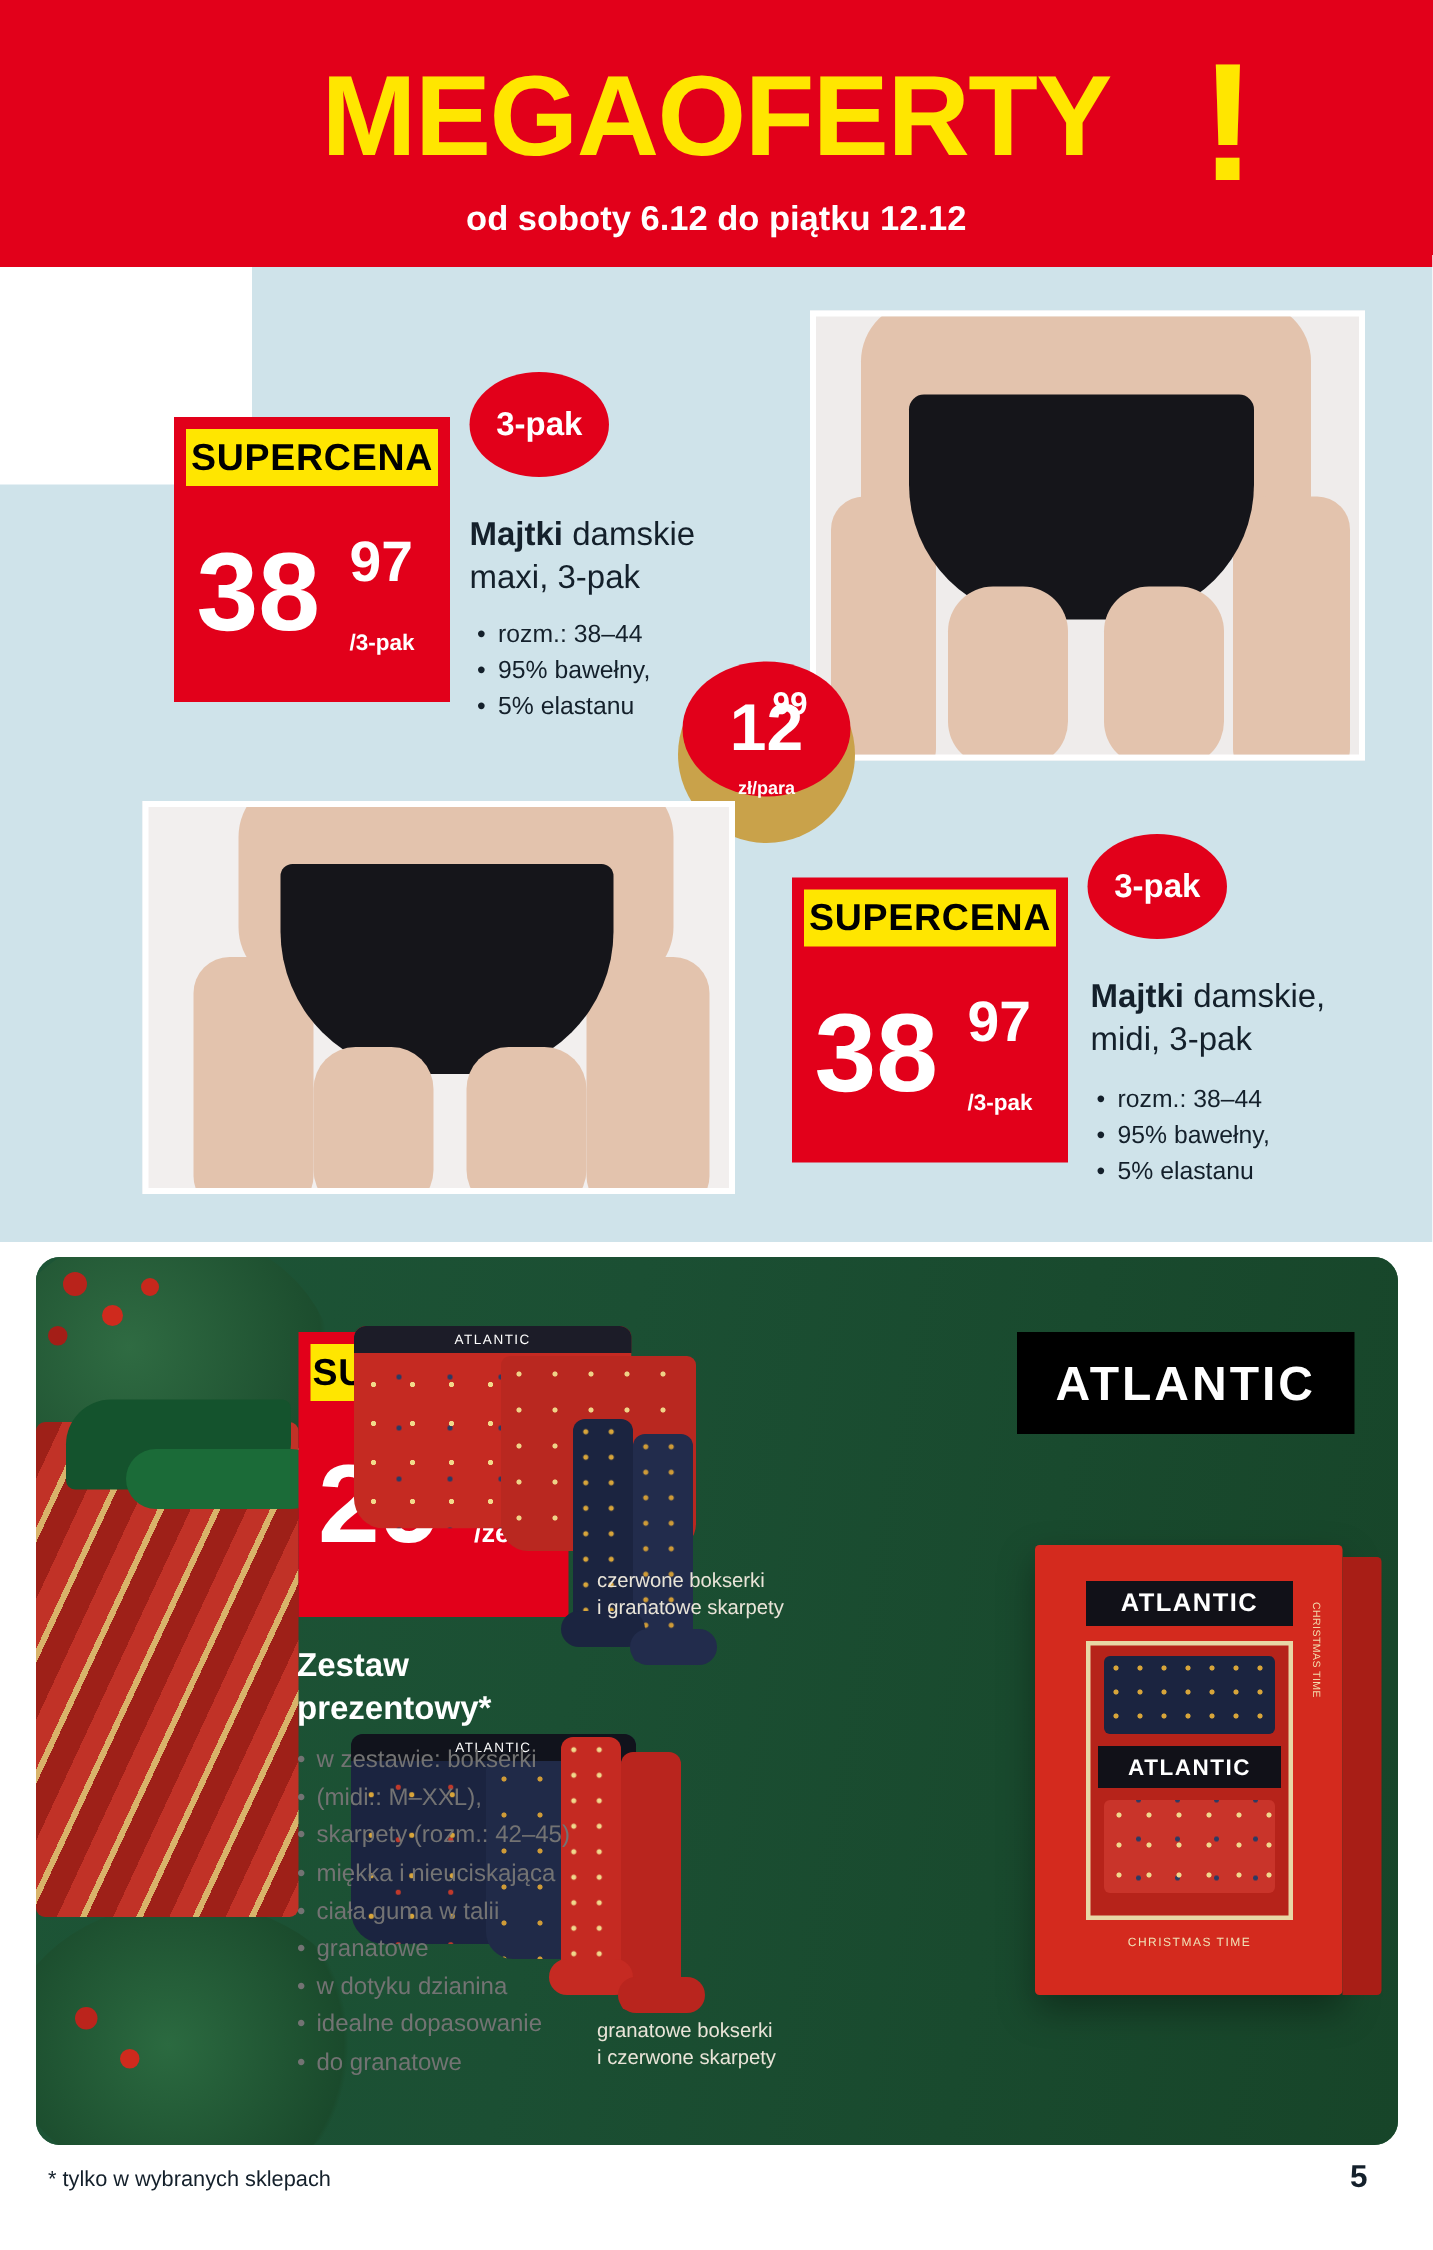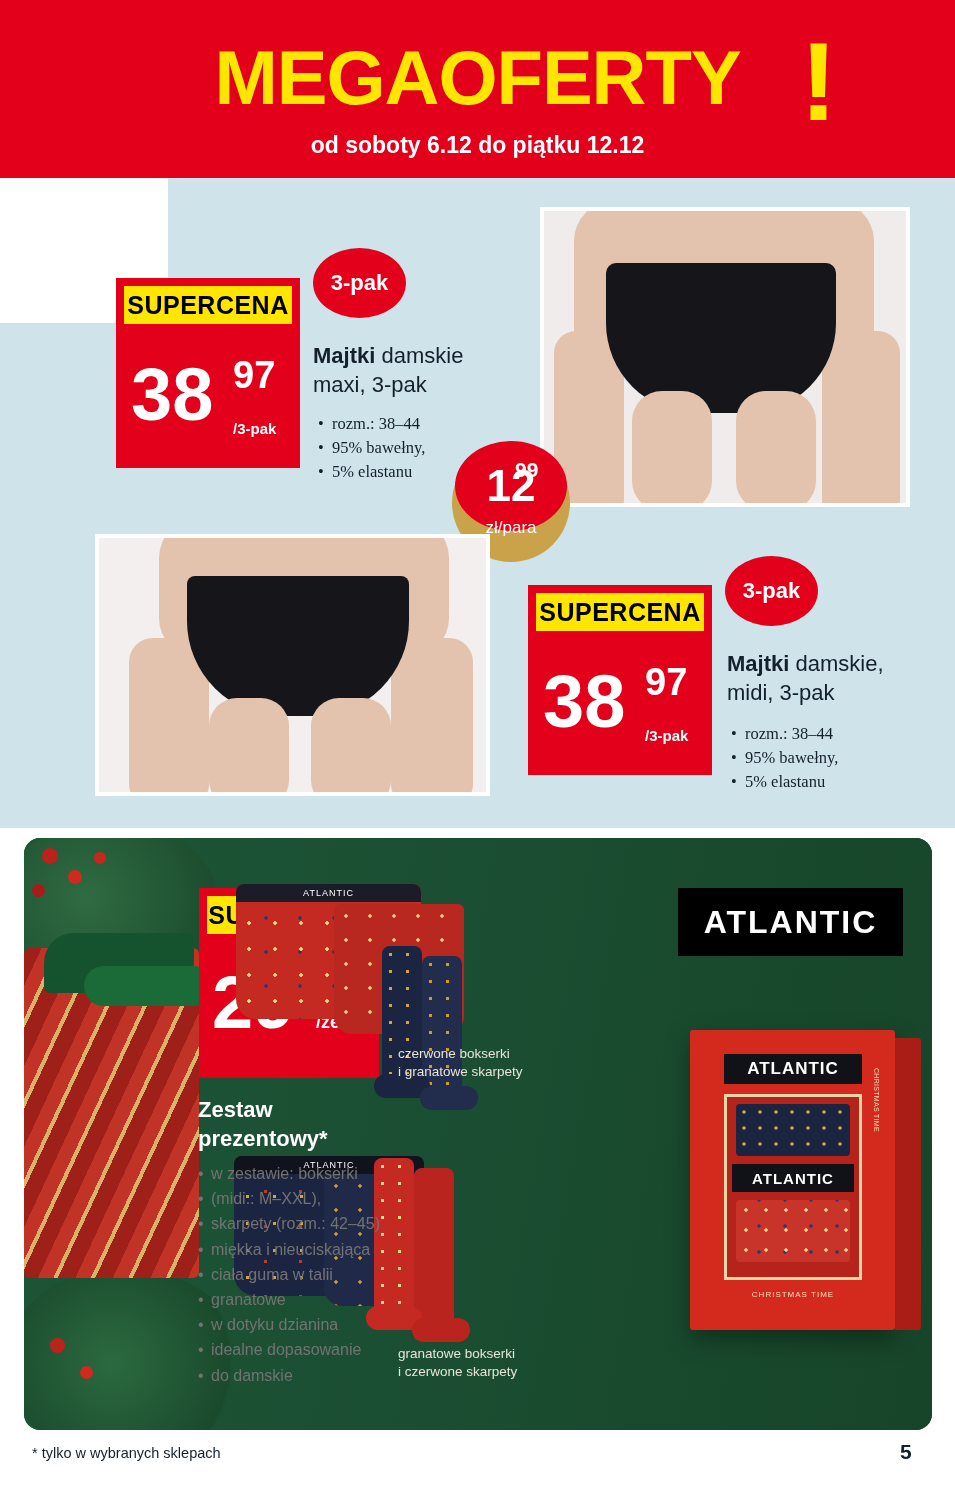--- a/index.html
+++ b/index.html
@@ -89,21 +89,21 @@
   
   .prod-title {
     position: absolute;
     font-size: 22px; line-height: 1.3; color: #14202b;
   }
   .prod-title b { font-weight: 800; text-align: center; }
   .bullets {
     position: absolute;
     font-size: 16.5px; line-height: 1.45; color: #14202b;
   }
-  .bullets li { list-style: none; position: relative; padding-left: 14px; font-family: Liberation Serif, serif; }
+  .bullets li { list-style: none; position: relative; padding-left: 14px; }
   .bullets li::before {
     content: "•"; position: absolute; left: 0; top: 0;
   }
 
   
   .photo {
     position: absolute;
     border: 4px solid #ffffff;
     background: #e9e6e4;
     overflow: hidden;
@@ -129,21 +129,21 @@
   .oval-price {
     position: absolute; left: 455px; top: 461px; width: 112px;
     text-align: center; color: #ffffff; font-weight: 900; font-size: 44px;
   }
   .oval-cents {
     position: absolute; left: 515px; top: 458px;
     color: #ffffff; font-weight: 900; font-size: 21px;
   }
   .oval-unit {
     position: absolute; left: 455px; top: 518px; width: 112px;
-    text-align: center; color: #ffffff; font-weight: 400; font-size: 17px;
+    text-align: center; color: #ffffff; font-weight: 700; font-size: 12px;
   }
 
   
   .green-panel {
     position: absolute; left: 24px; top: 838px; width: 908px; height: 592px;
     background: #1f5b3a;
     border-radius: 16px;
     overflow: hidden;
   }
   .green-dark {
@@ -361,17 +361,17 @@
 </div>
 <ul class="set-bullets">
   <li>w zestawie: bokserki</li>
   <li style="padding-left:13px;">(midi.: M–XXL),</li>
   <li style="padding-left:13px;">skarpety (rozm.: 42–45)</li>
   <li>miękka i nieuciskająca</li>
   <li style="padding-left:13px;">ciała guma w talii</li>
   <li>granatowe</li>
   <li style="padding-left:13px;">w dotyku dzianina</li>
   <li>idealne dopasowanie</li>
-  <li style="padding-left:13px;">do damskie</li>
+  <li style="padding-left:13px;">do granatowe</li>
 </ul>
 
 <div class="footnote">* tylko w wybranych sklepach</div>
 <div class="page-num">5</div>
 
 </body></html>

